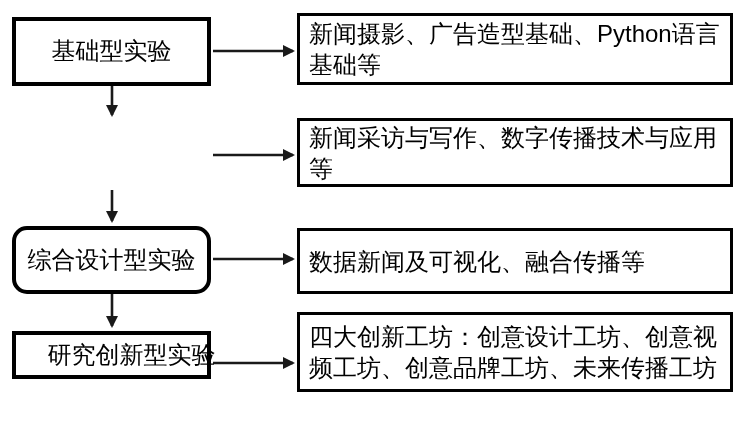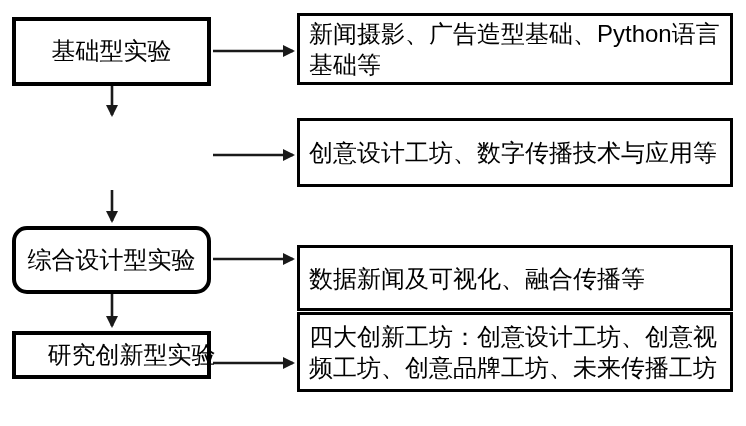--- a/index.html
+++ b/index.html
@@ -78,27 +78,27 @@
   </svg>
 
   <div class="stage-box" style="top:17px; height:69px;">
     <span>基础型实验</span>
   </div>
   <div class="course-box" style="top:13px; height:72px;">
     <span>新闻摄影、广告造型基础、Python语言基础等</span>
   </div>
 
   <div class="course-box" style="top:118px; height:69px;">
-    <span>创意设计工坊、数字传播技术与应用等</span>
+    <span>新闻采访与写作、数字传播技术与应用等</span>
   </div>
 
   <div class="stage-box" style="top:226px; height:68px;border-radius:15px;">
     <span>综合设计型实验</span>
   </div>
-  <div class="course-box" style="top:245px; height:66px;">
+  <div class="course-box" style="top:228px; height:66px;">
     <span>数据新闻及可视化、融合传播等</span>
   </div>
 
   <div class="stage-box" style="top:331px; height:48px;padding-left:40px;">
     <span>研究创新型实验</span>
   </div>
   <div class="course-box" style="top:312px; height:80px;">
     <span>四大创新工坊：创意设计工坊、创意视频工坊、创意品牌工坊、未来传播工坊</span>
   </div>
 

